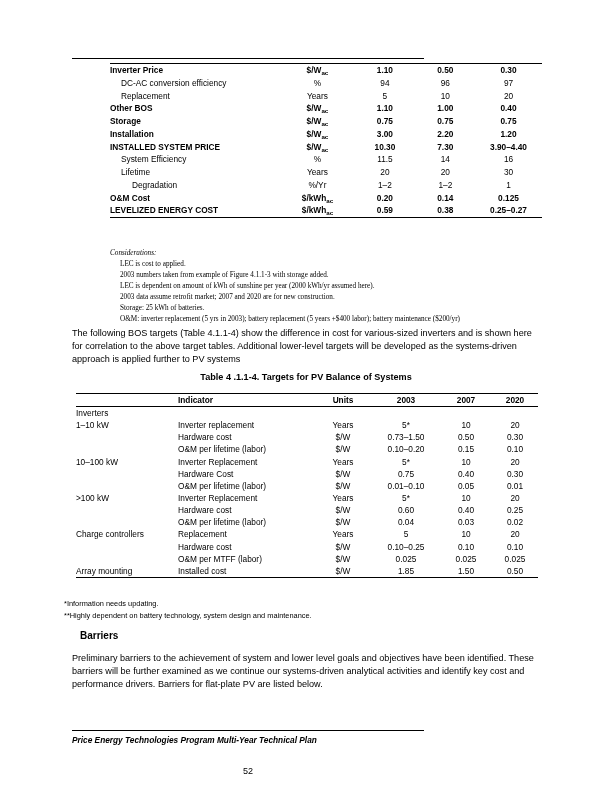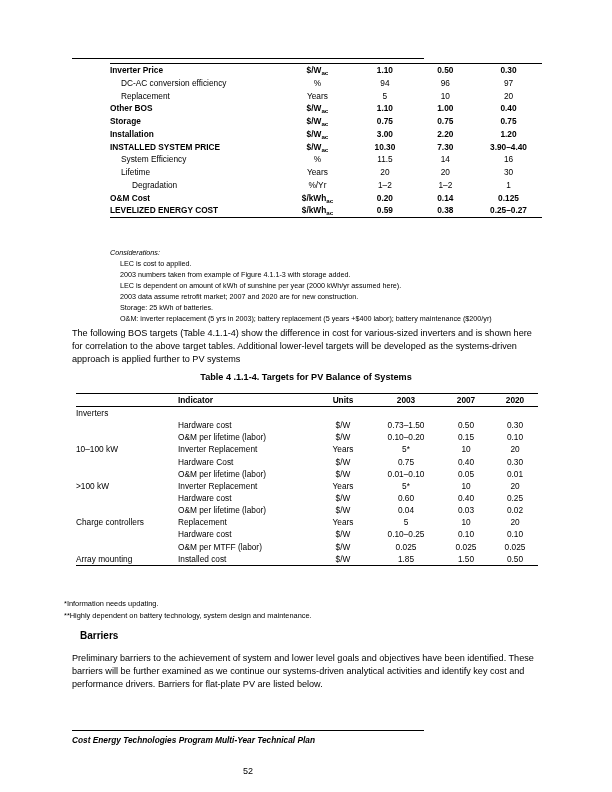--- a/index.html
+++ b/index.html
@@ -61,21 +61,21 @@
   
   .considerations {
     position: absolute;
     left: 110px;
     top: 248px;
     width: 448px;
     font-size: 7.2px;
     line-height: 1.52;
   }
   .considerations .cons-title { font-style: italic; }
-  .considerations div { white-space: normal; }
+  .considerations div { white-space: normal; font-family: Liberation Serif, serif; }
   .cons-indent { padding-left: 10px; }
 
   
   .para1 {
     position: absolute;
     left: 72px;
     top: 327px;
     width: 468px;
     font-size: 9.1px;
     line-height: 1.45;
@@ -294,20 +294,28 @@
     <tbody>
         <tr>
           <td class="k-cat">Inverters</td>
           <td class="k-ind"></td>
           <td class="k-unit"></td>
           <td class="k-y1"></td>
           <td class="k-y2"></td>
           <td class="k-y3"></td>
         </tr>
         <tr>
+          <td class="k-cat">1–10 kW</td>
+          <td class="k-ind">Inverter replacement</td>
+          <td class="k-unit">Years</td>
+          <td class="k-y1">5*</td>
+          <td class="k-y2">10</td>
+          <td class="k-y3">20</td>
+        </tr>
+        <tr>
           <td class="k-cat"></td>
           <td class="k-ind">Hardware cost</td>
           <td class="k-unit">$/W</td>
           <td class="k-y1">0.73–1.50</td>
           <td class="k-y2">0.50</td>
           <td class="k-y3">0.30</td>
         </tr>
         <tr>
           <td class="k-cat"></td>
           <td class="k-ind">O&amp;M per lifetime (labor)</td>
@@ -401,16 +409,16 @@
 
   <div class="footnotes">
     <div>*Information needs updating.</div>
     <div>**Highly dependent on battery technology, system design and maintenance.</div>
   </div>
 
   <div class="barriers-head">Barriers</div>
   <div class="barriers-body">Preliminary barriers to the achievement of system and lower level goals and objectives have been identified. These barriers will be further examined as we continue our systems-driven analytical activities and identify key cost and performance drivers. Barriers for flat-plate PV are listed below.</div>
 
   <hr class="rule footer-rule">
-  <div class="footer-text">Cost Energy Technologies Program Multi-Year Technical Plan</div>
+  <div class="footer-text">Price Energy Technologies Program Multi-Year Technical Plan</div>
   <div class="page-num">52</div>
 
 </div>
 
 </body></html>

